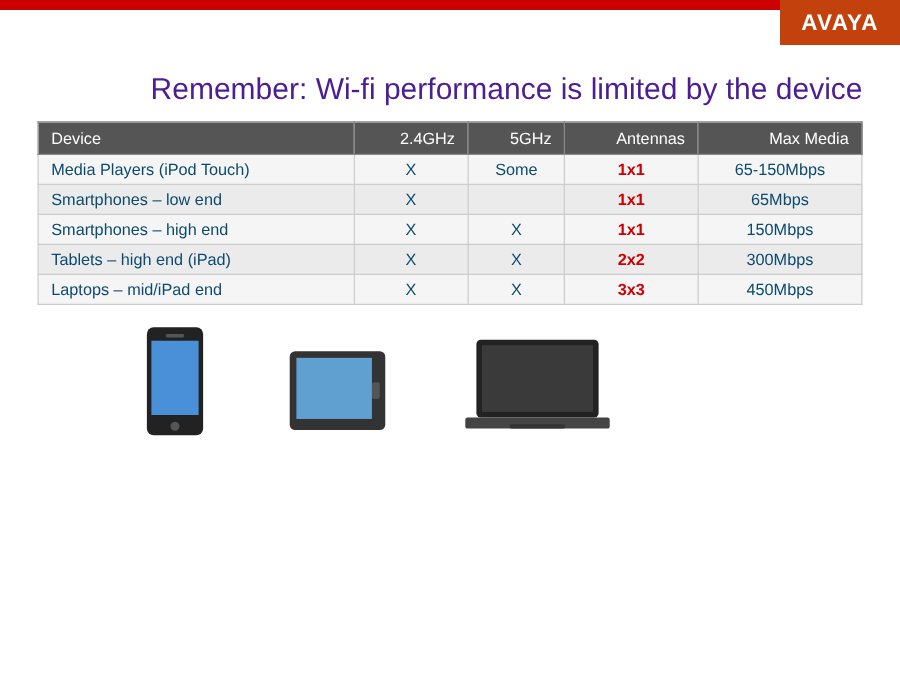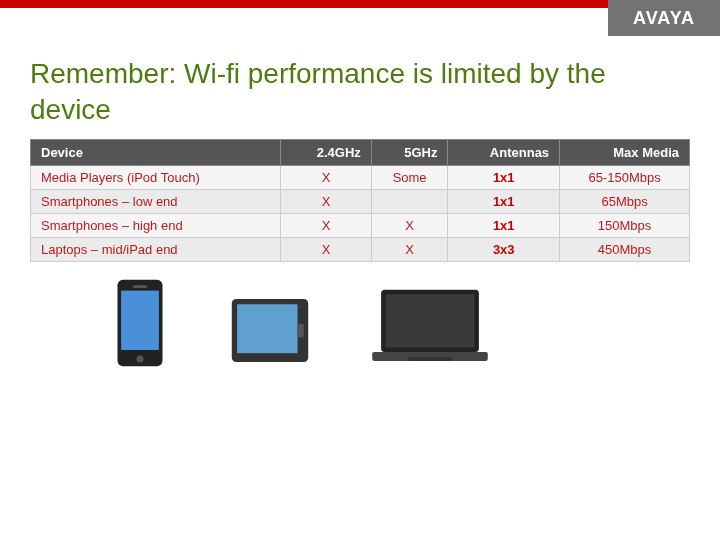--- a/index.html
+++ b/index.html
@@ -19,23 +19,23 @@
       top: 0; left: 0; right: 0;
       height: 8px;
       background: #cc0000;
     }
 
     
     .logo-area {
       position: absolute;
       top: 0;
       right: 0;
-      width: 112px;
+      width: 96px;
       height: 36px;
-      background: #737373;
+      background: #c2410c;
       display: flex;
       align-items: center;
       justify-content: center;
     }
 
     .logo-text {
       color: white;
       font-size: 18px;
       font-weight: bold;
       letter-spacing: 1px;
@@ -43,25 +43,26 @@
 
     
     .content {
       position: absolute;
       top: 36px;
       left: 0; right: 0; bottom: 0;
       padding: 20px 30px;
     }
 
     .main-title {
-      font-size: 28px;
+      font-size: 24px;
       font-weight: normal;
-      color: #4d7c0f;
+      color: #4c1d95;
       margin-bottom: 10px;
       line-height: 1.3;
+      text-align: right;
     }
 
     .subtitle {
       font-size: 14px;
       color: #cc0000;
       margin-bottom: 16px;
       margin-left: 30px;
       line-height: 1.4;
     }
 
@@ -70,32 +71,32 @@
       width: 100%;
       border-collapse: collapse;
       font-size: 13px;
     }
 
     .device-table th {
       background: #555555;
       color: #ffffff;
       padding: 5px 10px;
       text-align: left;
-      font-weight: bold;
+      font-weight: normal;
       border: 1px solid #888;
     }
 
     .device-table th:not(:first-child) {
       text-align: right;
     }
 
     .device-table td {
       padding: 4px 10px;
       border: 1px solid #cccccc;
-      color: #b91c1c;
+      color: #0c4a6e;
     }
 
     .device-table td:not(:first-child) {
       text-align: center;
     }
 
     .device-table tr:nth-child(odd) td {
       background: #f5f5f5;
     }
 
@@ -169,20 +170,27 @@
           <td>65Mbps</td>
         </tr>
         <tr>
           <td>Smartphones – high end</td>
           <td>X</td>
           <td>X</td>
           <td style="color: rgb(204, 0, 0); font-weight: bold;">1x1</td>
           <td>150Mbps</td>
         </tr>
         <tr>
+          <td>Tablets – high end (iPad)</td>
+          <td>X</td>
+          <td>X</td>
+          <td style="color: rgb(204, 0, 0); font-weight: bold;">2x2</td>
+          <td>300Mbps</td>
+        </tr>
+        <tr>
           <td>Laptops – mid/iPad end</td>
           <td>X</td>
           <td>X</td>
           <td style="color: rgb(204, 0, 0); font-weight: bold;">3x3</td>
           <td>450Mbps</td>
         </tr>
       </tbody>
   </table>
 
   <div class="images-row">

